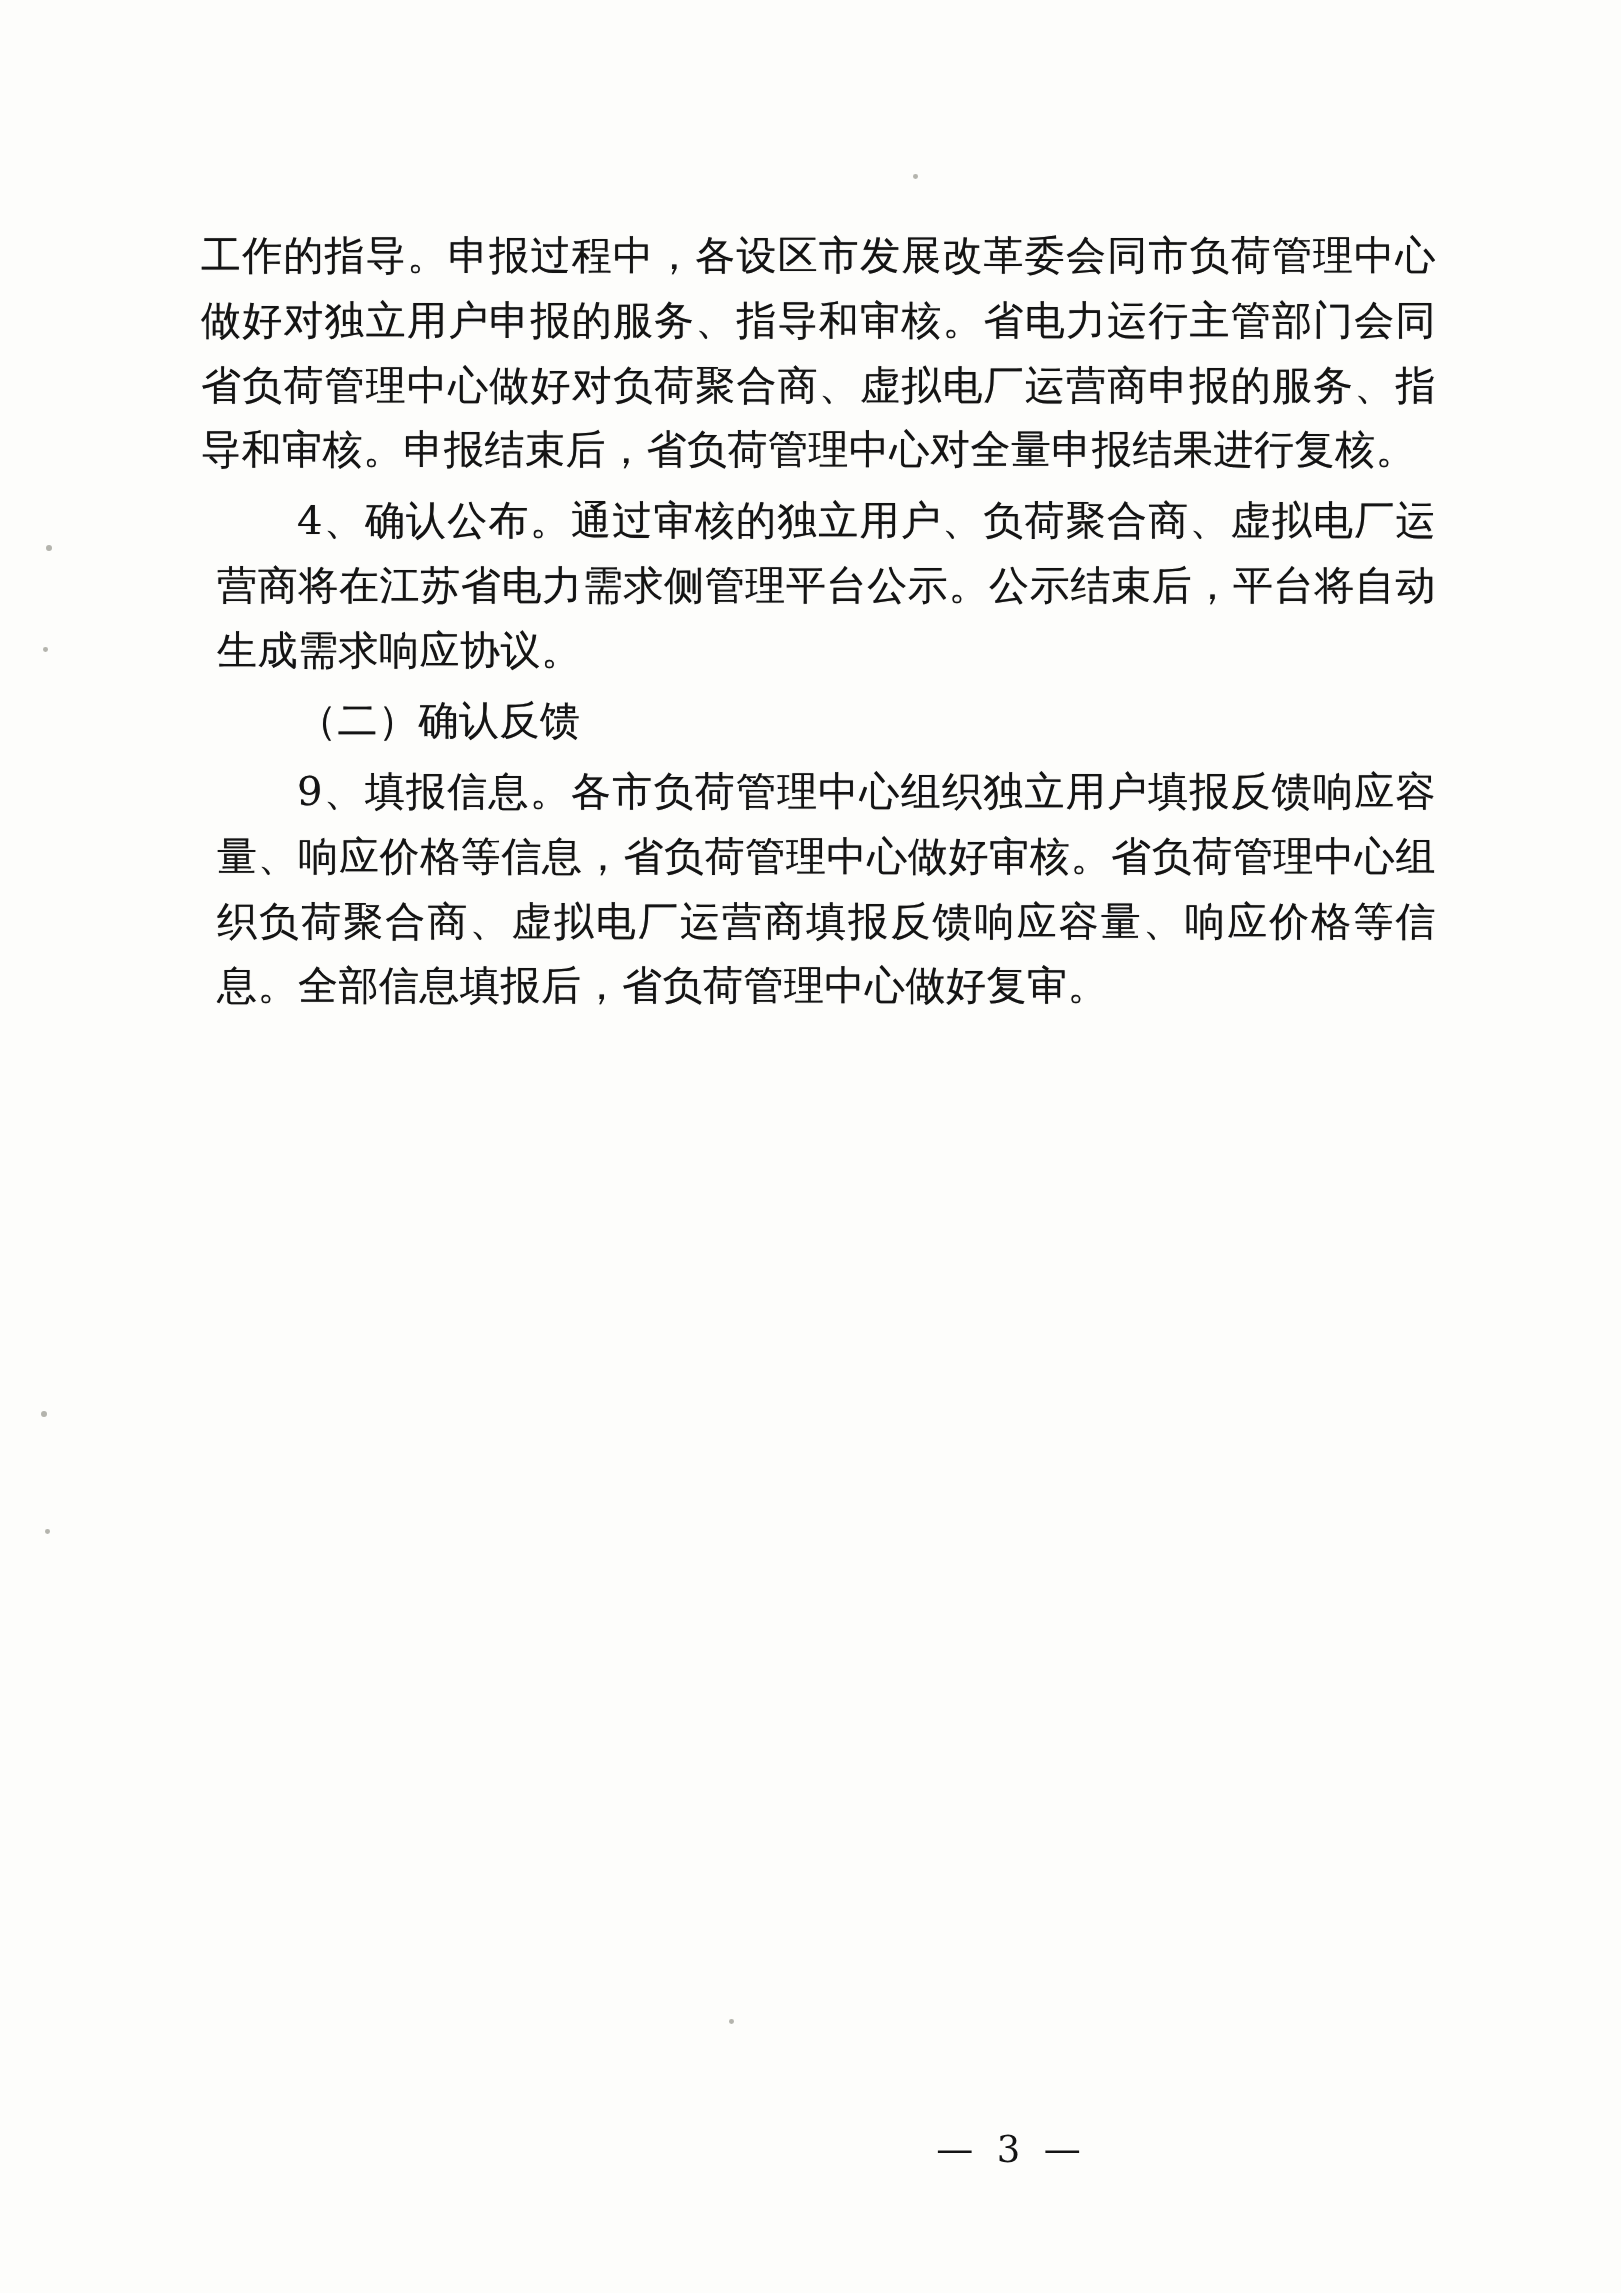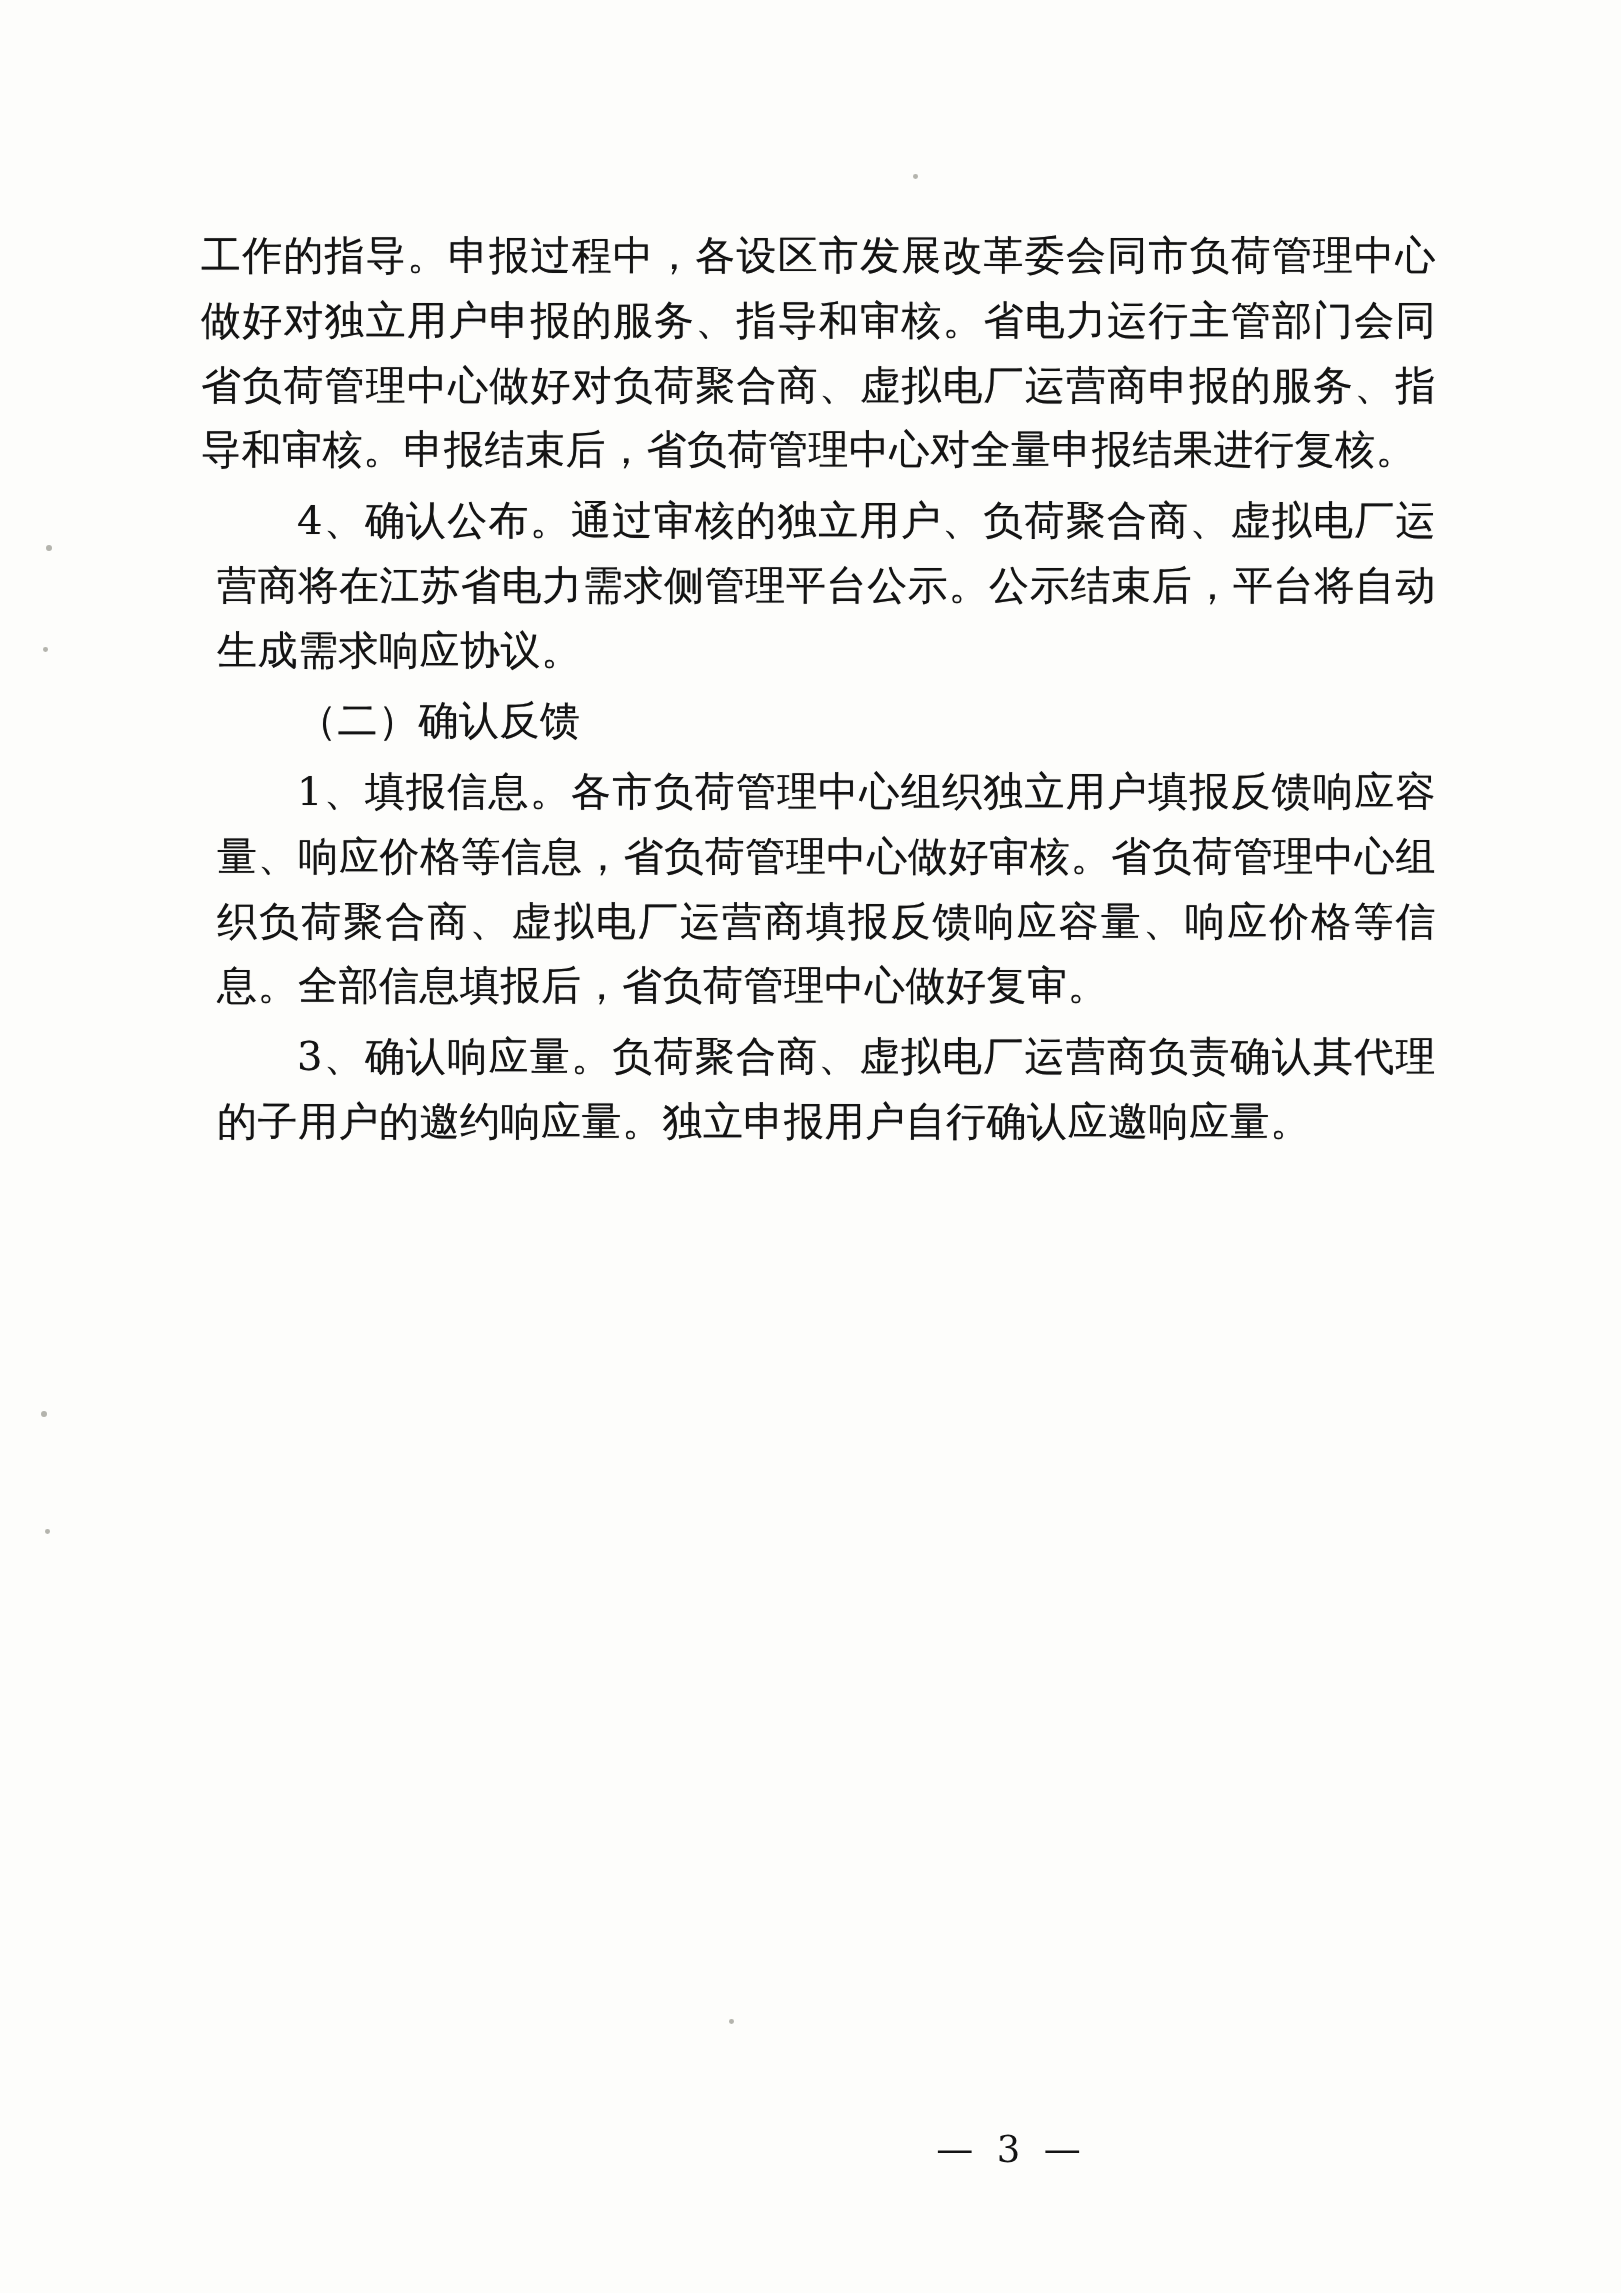--- a/index.html
+++ b/index.html
@@ -82,19 +82,18 @@
   <div class="speck s2"></div>
   <div class="speck s3"></div>
   <div class="speck s4"></div>
   <div class="speck s5"></div>
   <div class="speck s6"></div>
 
   <div class="content">
     <p class="para">工作的指导。申报过程中，各设区市发展改革委会同市负荷管理中心做好对独立用户申报的服务、指导和审核。省电力运行主管部门会同省负荷管理中心做好对负荷聚合商、虚拟电厂运营商申报的服务、指导和审核。申报结束后，省负荷管理中心对全量申报结果进行复核。</p>
     <p class="para indent">4、确认公布。通过审核的独立用户、负荷聚合商、虚拟电厂运营商将在江苏省电力需求侧管理平台公示。公示结束后，平台将自动生成需求响应协议。</p>
     <p class="para indent">（二）确认反馈</p>
-    <p class="para indent">1、填报信息。各市负荷管理中心组织独立用户填报反馈响应容量、响应价格等信息，省负荷管理中心做好审核。省负荷管理中心组织负荷聚合商、虚拟电厂运营商填报反馈响应容量、响应价格等信息。全部信息填报后，省负荷管理中心做好复审。</p>
-    <p class="para indent">3、确认响应量。负荷聚合商、虚拟电厂运营商负责确认其代理的子用户的邀约响应量。独立申报用户自行确认应邀响应量。</p>
+    <p class="para indent">9、填报信息。各市负荷管理中心组织独立用户填报反馈响应容量、响应价格等信息，省负荷管理中心做好审核。省负荷管理中心组织负荷聚合商、虚拟电厂运营商填报反馈响应容量、响应价格等信息。全部信息填报后，省负荷管理中心做好复审。</p>
   </div>
 
   <div class="page-number">— 3 —</div>
 </div>
 
 
 </body></html>

